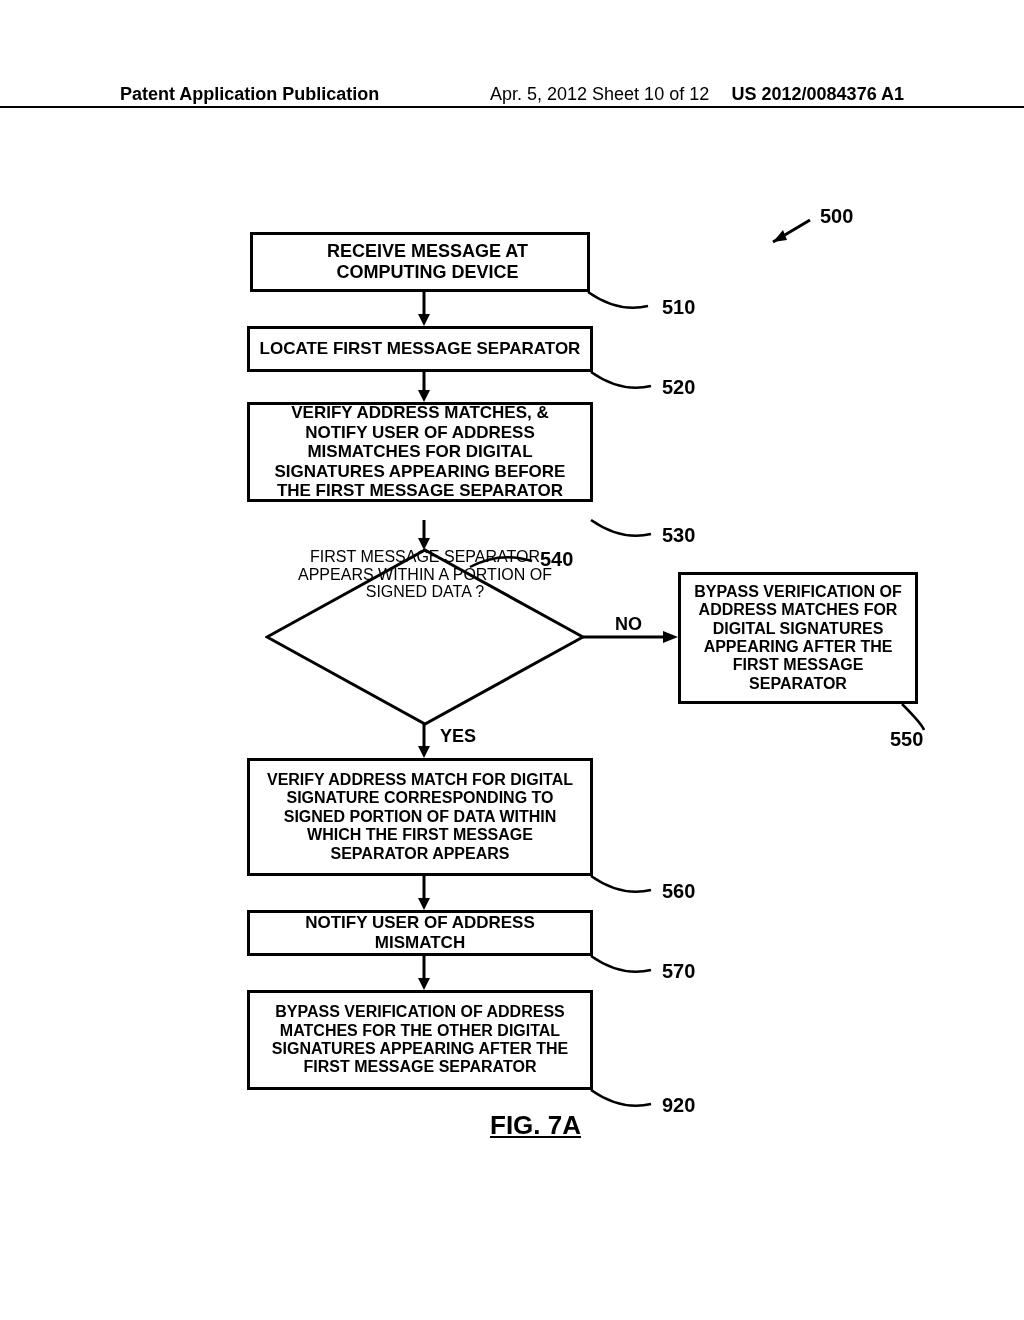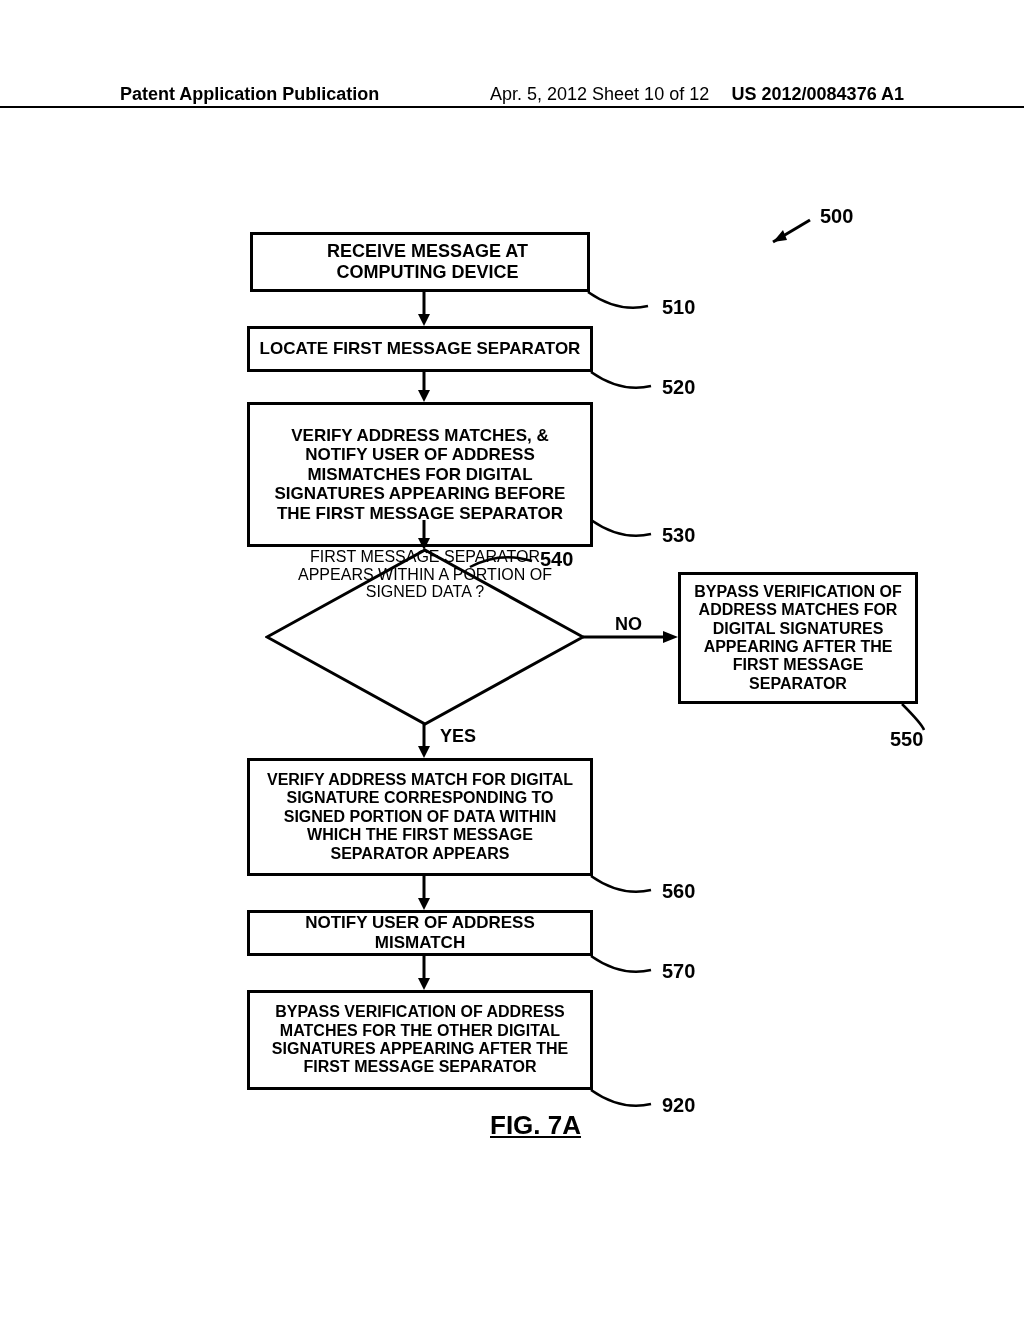--- a/index.html
+++ b/index.html
@@ -141,21 +141,21 @@
     <svg class="conn" style="left:591px; top:368px; width:70px; height:30px;">
       <path d="M0 4 Q 30 25 60 18" stroke="#000" stroke-width="2.5" fill="none"></path>
     </svg>
     <div class="ref" style="left:662px; top:376px;">520</div>
 
     <svg class="conn" style="left:414px; top:372px; width:20px; height:30px;">
       <line x1="10" y1="0" x2="10" y2="20" stroke="#000" stroke-width="3"></line>
       <polygon points="10,30 4,18 16,18" fill="#000"></polygon>
     </svg>
 
-    <div class="box" style="left:247px; top:402px; width:346px; height:145px; font-size:17px;">
+    <div class="box" style="left:247px; top:402px; width:346px; height:100px; font-size:17px;">
       <span>VERIFY ADDRESS MATCHES, &amp; NOTIFY USER OF ADDRESS MISMATCHES FOR DIGITAL SIGNATURES APPEARING BEFORE THE FIRST MESSAGE SEPARATOR</span>
     </div>
     <svg class="conn" style="left:591px; top:516px; width:70px; height:30px;">
       <path d="M0 4 Q 30 25 60 18" stroke="#000" stroke-width="2.5" fill="none"></path>
     </svg>
     <div class="ref" style="left:662px; top:524px;">530</div>
 
     <svg class="conn" style="left:414px; top:520px; width:20px; height:30px;">
       <line x1="10" y1="0" x2="10" y2="20" stroke="#000" stroke-width="3"></line>
       <polygon points="10,30 4,18 16,18" fill="#000"></polygon>

